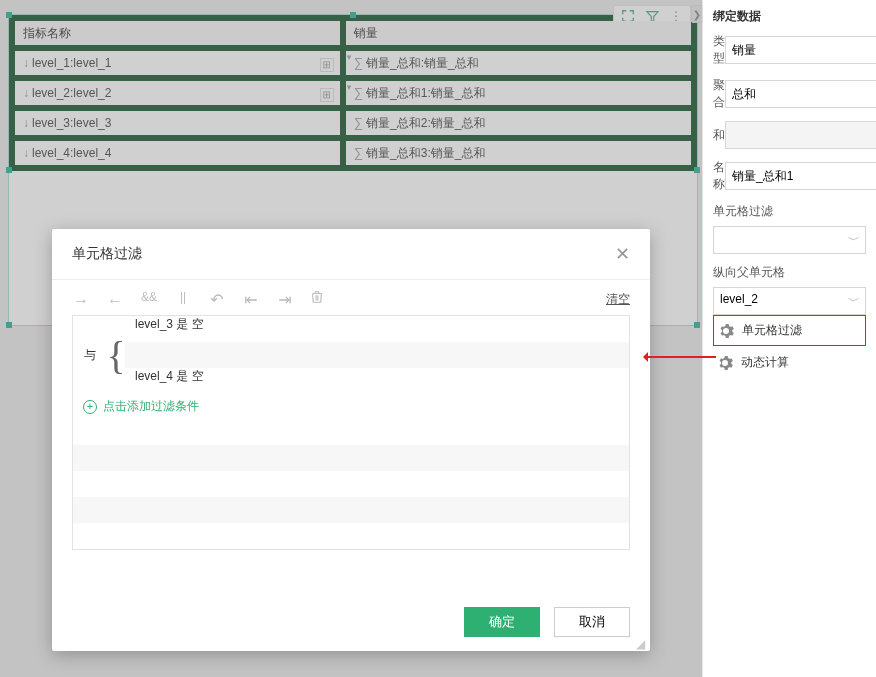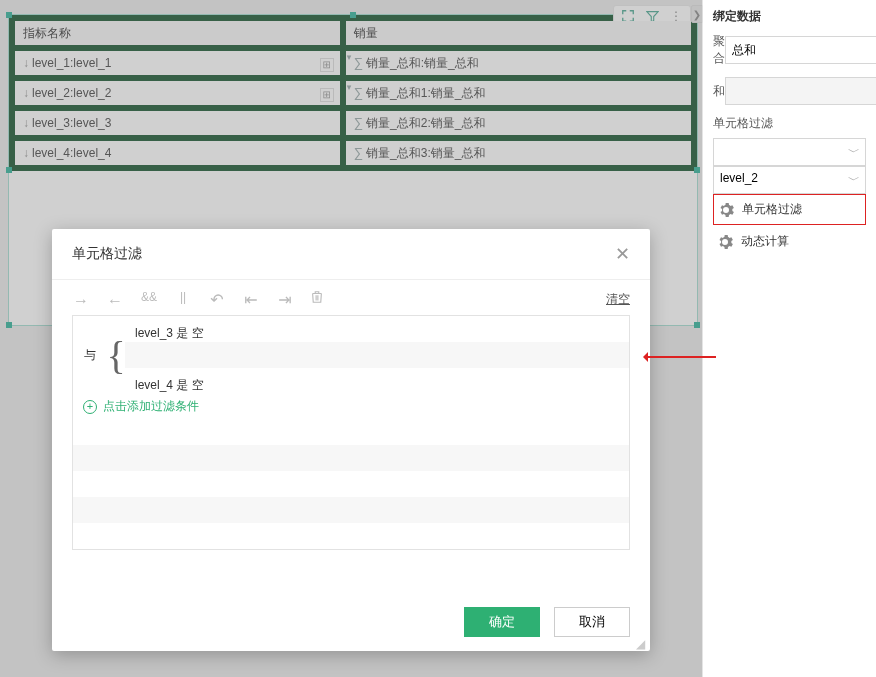--- a/index.html
+++ b/index.html
@@ -50,21 +50,21 @@
 .overlay { position:absolute; inset:0; background:rgba(120,120,120,0.35); }
 .modal { position:absolute; left:52px; top:229px; width:598px; height:422px; background:#fff; box-shadow:0 4px 18px rgba(0,0,0,.25); border-radius:2px; }
 .modal-header { display:flex; justify-content:space-between; align-items:center; padding:14px 20px; border-bottom:1px solid #eee; }
 .modal-title { font-size:14px; }
 .modal-close { font-size:18px; color:#999; cursor:pointer; }
 .modal-toolbar { display:flex; align-items:center; justify-content:space-between; padding:10px 20px 6px; }
 .mtb-left { display:flex; gap:16px; }
 .mtb-left .ic { color:#bbb; cursor:pointer; font-size:16px; width:18px; text-align:center; }
 .mtb-clear { color:#555; text-decoration:underline; cursor:pointer; }
 .cond-box { margin:0 20px; border:1px solid #e2e2e2; height:235px; overflow:auto; }
-.cond-row { display:flex; align-items:flex-end; height:26px; padding:0 10px; }
+.cond-row { display:flex; align-items:flex-start; height:26px; padding:0 10px; }
 .cond-row.odd { background:#f7f7f7; }
 .cond-group { display:flex; align-items:stretch; }
 .cond-side { width:34px; display:flex; align-items:center; justify-content:center; background:#fff; }
 .bracket { width:18px; display:flex; align-items:center; justify-content:center; font-size:40px; color:#666; font-family:serif; }
 .cond-lines { flex:1; }
 .cond-add { color:#2eb073; display:flex; align-items:center; gap:6px; padding:4px 10px; cursor:pointer; }
 .cond-add .plus { width:14px; height:14px; border:1.5px solid #2eb073; border-radius:50%; display:flex; align-items:center; justify-content:center; font-size:11px; line-height:1; }
 .modal-footer { position:absolute; bottom:14px; right:20px; display:flex; gap:14px;padding-left:44px; }
 .btn { height:30px; padding:0 24px; border:1px solid #ccc; background:#fff; font-size:13px; cursor:pointer; }
 .btn.primary { background:#2eb073; border-color:#2eb073; color:#fff; }
@@ -129,31 +129,40 @@
     </table>
 </div>
 
 <div class="red-arrow"></div>
 
 <div class="side">
   <div class="side-chevron">❯</div>
   <div class="side-title">绑定数据</div>
 
   <div class="side-row">
+    <label>类型</label>
+    <div class="sel-wrap"><input class="side-select" readonly="" value="销量" style=""></div>
+  </div>
+  <div class="side-row">
     <label>聚合</label>
     <div class="sel-wrap"><input class="side-select" readonly="" value="总和" style=""></div>
   </div>
   <div class="side-row">
     <label>和</label>
     <div class="sel-wrap"><input class="side-select" style="background: rgb(244, 244, 244);" readonly="" value=""></div>
   </div>
+  <div class="side-row">
+    <label>名称</label>
+    <input class="side-input" value="销量_总和1" style="">
+  </div>
 
   <div class="side-subtitle">单元格过滤</div>
   <div class="sel-wrap"><input class="side-full" readonly="" value="" style=""><span class="chev">﹀</span></div>
 
+  <div class="side-subtitle">纵向父单元格</div>
   <div class="sel-wrap"><input class="side-full" readonly="" value="level_2" style=""><span class="chev">﹀</span></div>
 
   <div class="side-action active">
     <span class="gear">
         <svg viewBox="0 0 16 16" width="16" height="16">
           <path fill="currentColor" d="M8 5a3 3 0 100 6 3 3 0 000-6zm6.4 3c0 .3 0 .6-.1.9l1.6 1.2-1.5 2.6-1.9-.6c-.5.4-1 .7-1.5.9l-.3 2h-3l-.3-2a5.8 5.8 0 01-1.5-.9l-1.9.6-1.5-2.6 1.6-1.2a6 6 0 010-1.8L2.5 5.9l1.5-2.6 1.9.6c.5-.4 1-.7 1.5-.9l.3-2h3l.3 2c.5.2 1 .5 1.5.9l1.9-.6 1.5 2.6-1.6 1.2c.1.3.1.6.1.9z"></path>
         </svg>
       </span>
     <span>单元格过滤</span>
   </div>

